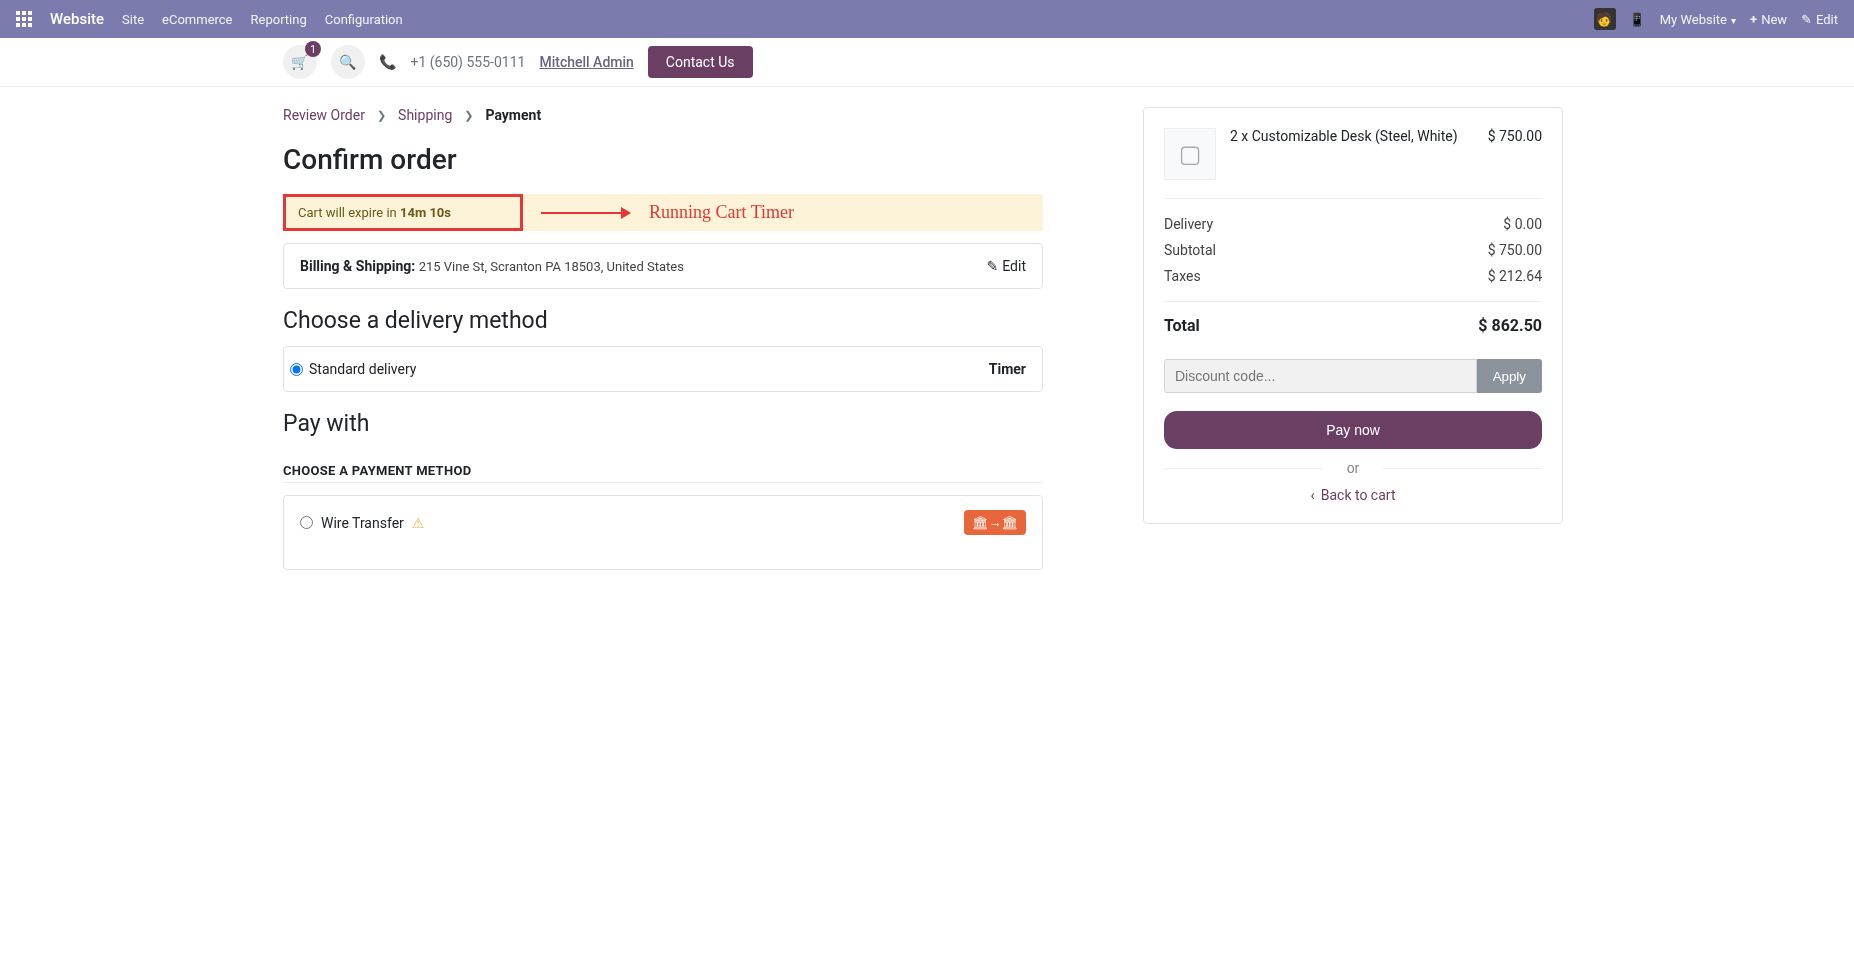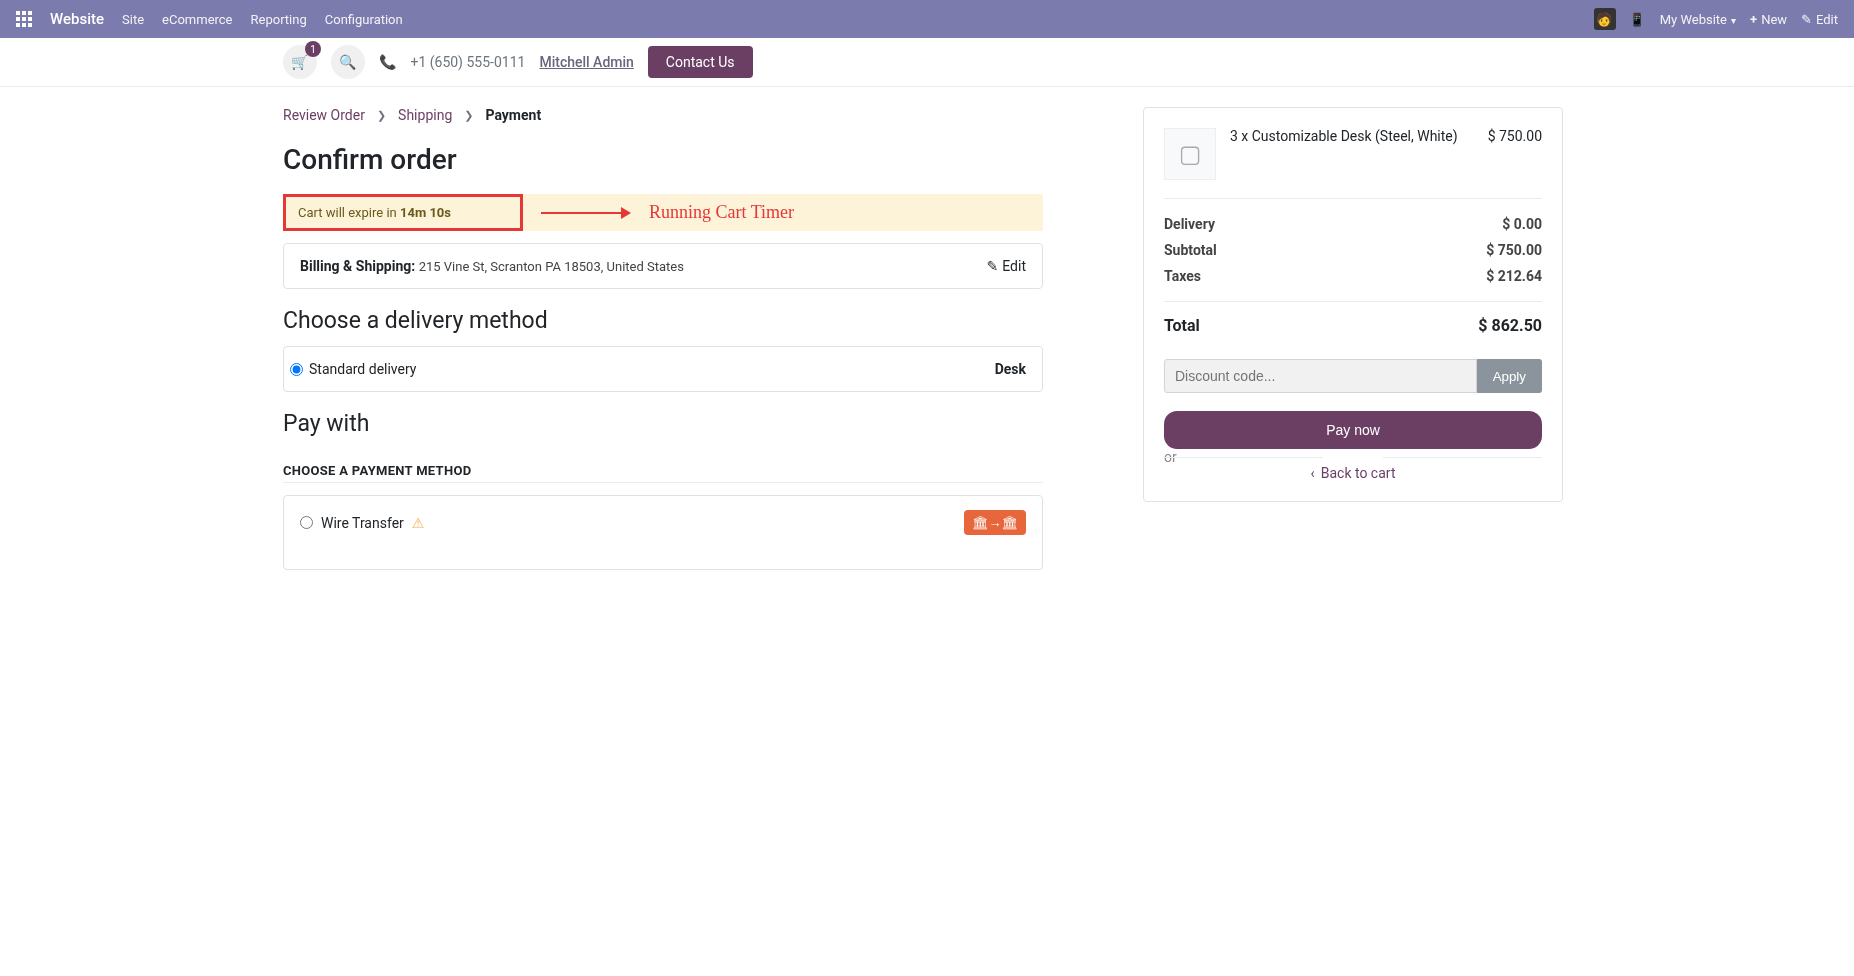--- a/index.html
+++ b/index.html
@@ -72,27 +72,27 @@
 .warn { color: #f0ad4e; }
 .bank-badge { background: #e8663c; color: #fff; padding: 5px 8px; border-radius: 4px; font-size: 13px; display: inline-flex; align-items: center; gap: 4px; }
 
 
 .summary { border: 1px solid #dee2e6; border-radius: 4px; padding: 20px; }
 .prod-row { display: flex; gap: 14px; align-items: flex-start; padding-bottom: 18px; border-bottom: 1px solid #e9ecef; }
 .prod-img { width: 52px; height: 52px; background: #f8f9fa; border: 1px solid #eee; display: flex; align-items: center; justify-content: center; font-size: 24px; color: #aaa; }
 .prod-name { flex: 1; font-size: 14px; }
 .prod-price { font-weight: 400; }
 .line { display: flex; justify-content: space-between; padding: 5px 0; font-size: 14px; color: #444; }
-.totals { padding: 12px 0 6px; font-weight: bold; }
+.totals { padding: 12px 0 6px; }
 .total-line { display: flex; justify-content: space-between; font-weight: 700; font-size: 16px; padding: 14px 0; border-top: 1px solid #e9ecef; margin-top: 6px; }
 .discount-row { display: flex; margin-top: 10px; }
 .discount-row input { flex: 1; padding: 8px 10px; border: 1px solid #ced4da; background: #f1f1f1; border-radius: 3px 0 0 3px; font-size: 14px; }
 .discount-row button { background: #8b949c; color: #fff; border: none; padding: 8px 16px; border-radius: 0 3px 3px 0; cursor: pointer; }
 .pay-btn { display: block; width: 100%; background: #6b3f64; color: #fff; border: none; padding: 11px; border-radius: 13px; margin-top: 18px; font-size: 14px; cursor: pointer; }
-.or { color: #888; margin: 0 0; position: relative; }
+.or { text-align: center; color: #888; margin: 11px 0; position: relative; }
 .or::before, .or::after{ content:""; position:absolute; top:50%; width:42%; border-top:1px solid #e9ecef; }
 .or::before{left:0;} .or::after{right:0;}
 .back-link { display: block; text-align: center; color: #6b3f64; text-decoration: none; }
 .back-link::before { content: "‹"; margin-right: 6px; }
 </style>
 </head>
 <body>
 
 <div class="admin-bar">
   <div class="admin-left">
@@ -172,40 +172,40 @@
       </div>
       <a href="#" class="edit-link">Edit</a>
     </div>
 
     <h2>Choose a delivery method</h2>
     <div class="card radio-row">
       <label>
         <input type="radio" checked="" style="">
         <span>Standard delivery</span>
       </label>
-      <span class="free">Desk</span>
+      <span class="free">Timer</span>
     </div>
 
     <h2>Pay with</h2>
     <div class="section-label">Choose a payment method</div>
     <div class="card pay-row" style="padding-bottom:34px;">
       <div class="left">
         <input type="radio" style="">
         <span>Wire Transfer</span>
         <span class="warn">⚠</span>
       </div>
       <span class="bank-badge">🏛→🏛</span>
     </div>
   </div>
 
   <div class="side-col">
     <div class="summary">
       <div class="prod-row">
         <div class="prod-img">▢</div>
-        <div class="prod-name">3 x Customizable Desk (Steel, White)</div>
+        <div class="prod-name">2 x Customizable Desk (Steel, White)</div>
         <div class="prod-price">$ 750.00</div>
       </div>
       <div class="totals">
         <div class="line">
             <span>Delivery</span>
             <span>$ 0.00</span>
           </div>
         <div class="line">
             <span>Subtotal</span>
             <span>$ 750.00</span>

